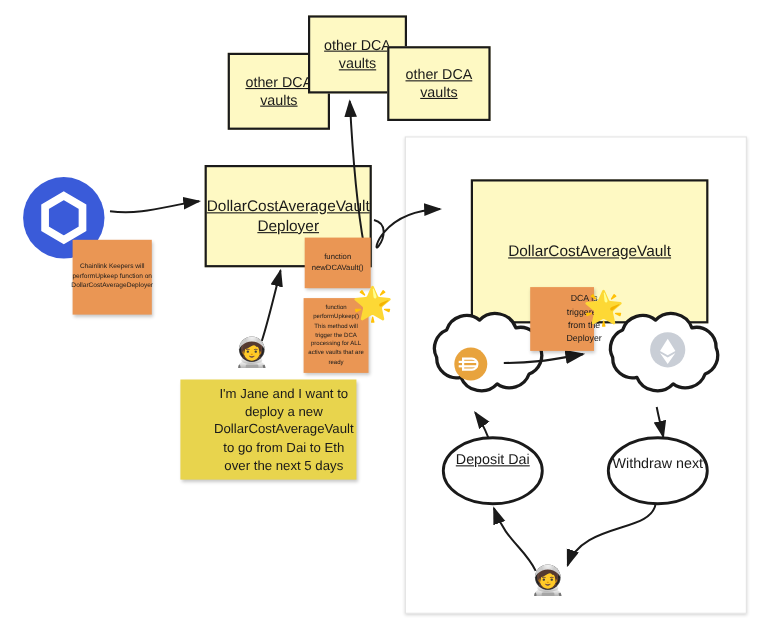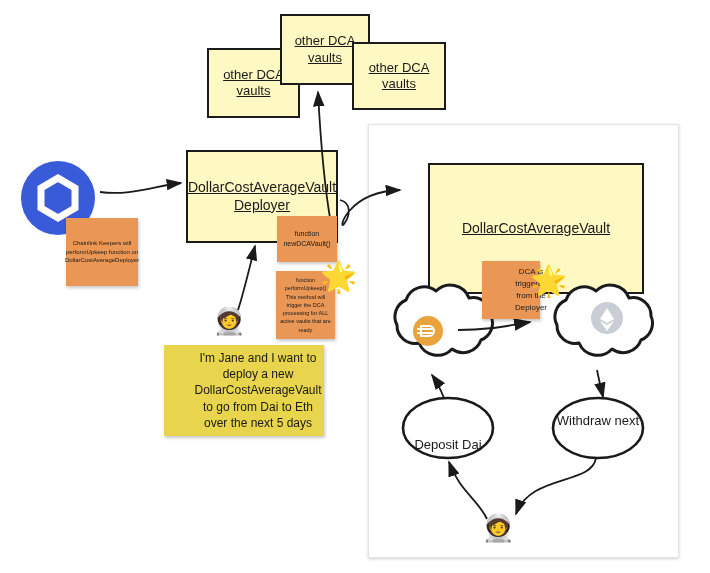--- a/index.html
+++ b/index.html
@@ -140,21 +140,21 @@
 
     <path d="M444,398 C440,388 437,382 432,375" fill="none" stroke="#1a1a1a" stroke-width="1.8" marker-end="url(#arrow)"></path>
 
     <path d="M597,370 C599,380 601,388 603,397" fill="none" stroke="#1a1a1a" stroke-width="1.8" marker-end="url(#arrow)"></path>
 
     <path d="M487,519 C477,498 460,492 449,462" fill="none" stroke="#1a1a1a" stroke-width="1.8" marker-end="url(#arrow)"></path>
 
     <path d="M596,458 C592,485 530,474 516,514" fill="none" stroke="#1a1a1a" stroke-width="1.8" marker-end="url(#arrow)"></path>
   </svg>
 
-  <div class="ellipse-label" style="left:403px;top:437px;width:90px;">
+  <div class="ellipse-label" style="left:403px;top:410px;width:90px;text-decoration:underline;">
     <span>Deposit Dai</span>
   </div>
   <div class="ellipse-label" style="left:553px;top:413px;width:90px;">
     <span>Withdraw next</span>
   </div>
 
   <svg class="lyr" viewBox="0 0 710 573">
     <g>
       <circle cx="428" cy="331" r="15" fill="#e8a33d"></circle>
       <path d="M421,326 h8 a5,5 0 0 1 0,10 h-8 z" fill="none" stroke="#ffffff" stroke-width="2"></path>

